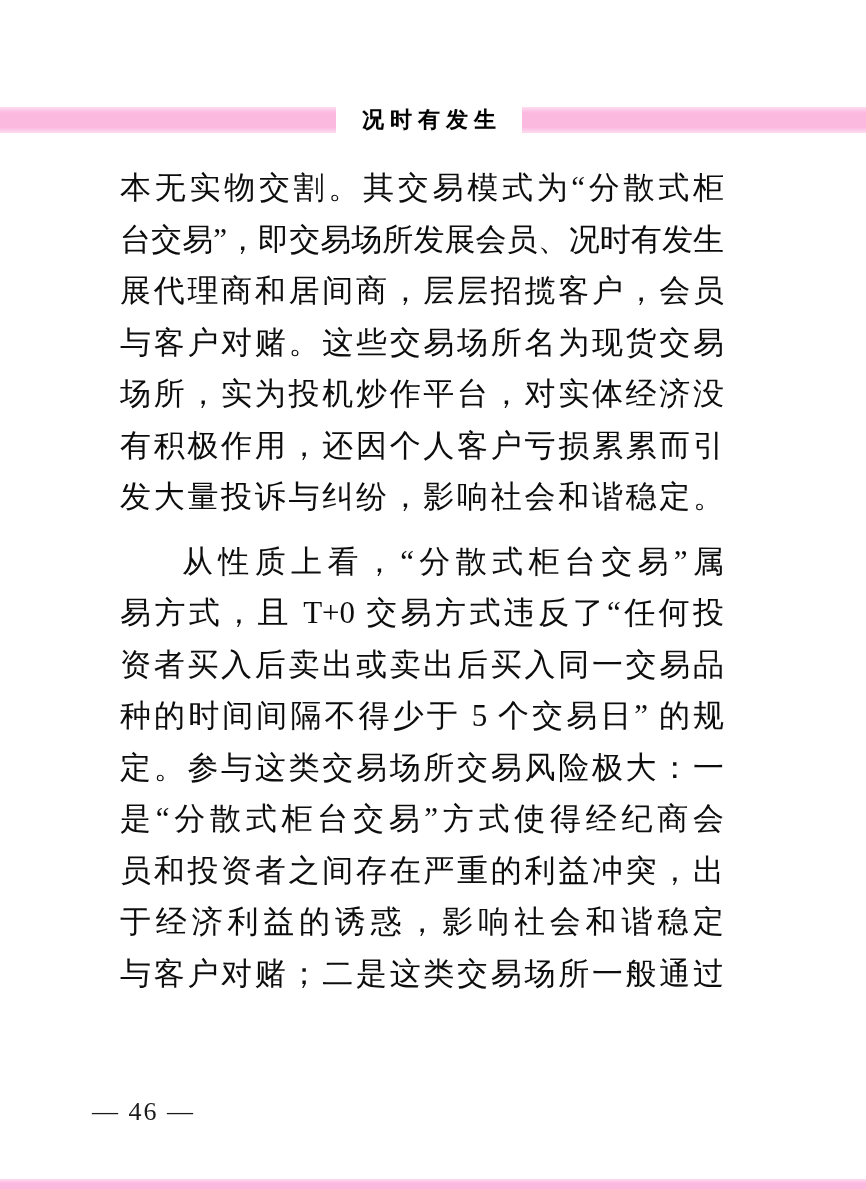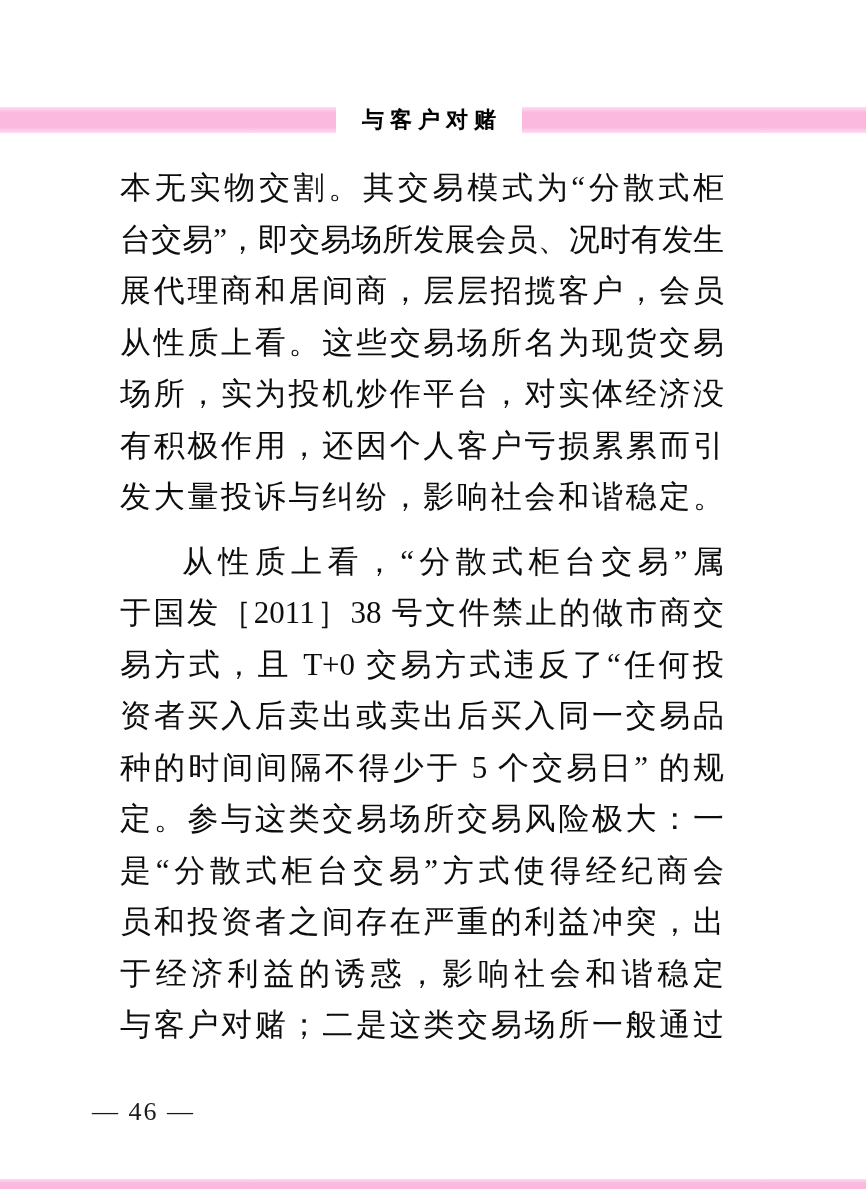--- a/index.html
+++ b/index.html
@@ -82,35 +82,34 @@
   }
 </style>
 </head>
 <body>
 
 <div class="page">
 
   <div class="header-band">
     <div class="band band-left"></div>
     <div class="title-gap">
-      <span class="header-title">与客户对赌</span>
+      <span class="header-title">况时有发生</span>
     </div>
     <div class="band band-right"></div>
   </div>
 
   <div class="body-text">
       <div class="line">本无实物交割。其交易模式为“分散式柜</div>
       <div class="line">台交易”，即交易场所发展会员、况时有发生</div>
       <div class="line">展代理商和居间商，层层招揽客户，会员</div>
-      <div class="line">从性质上看。这些交易场所名为现货交易</div>
+      <div class="line">与客户对赌。这些交易场所名为现货交易</div>
       <div class="line">场所，实为投机炒作平台，对实体经济没</div>
       <div class="line">有积极作用，还因个人客户亏损累累而引</div>
       <div class="line">发大量投诉与纠纷，影响社会和谐稳定。</div>
       <div class="line para-start">从性质上看，“分散式柜台交易”属</div>
-      <div class="line">于国发［2011］38 号文件禁止的做市商交</div>
       <div class="line">易方式，且 T+0 交易方式违反了“任何投</div>
       <div class="line">资者买入后卖出或卖出后买入同一交易品</div>
       <div class="line">种的时间间隔不得少于 5 个交易日” 的规</div>
       <div class="line">定。参与这类交易场所交易风险极大：一</div>
       <div class="line">是“分散式柜台交易”方式使得经纪商会</div>
       <div class="line">员和投资者之间存在严重的利益冲突，出</div>
       <div class="line">于经济利益的诱惑，影响社会和谐稳定</div>
       <div class="line">与客户对赌；二是这类交易场所一般通过</div>
     </div>
 

